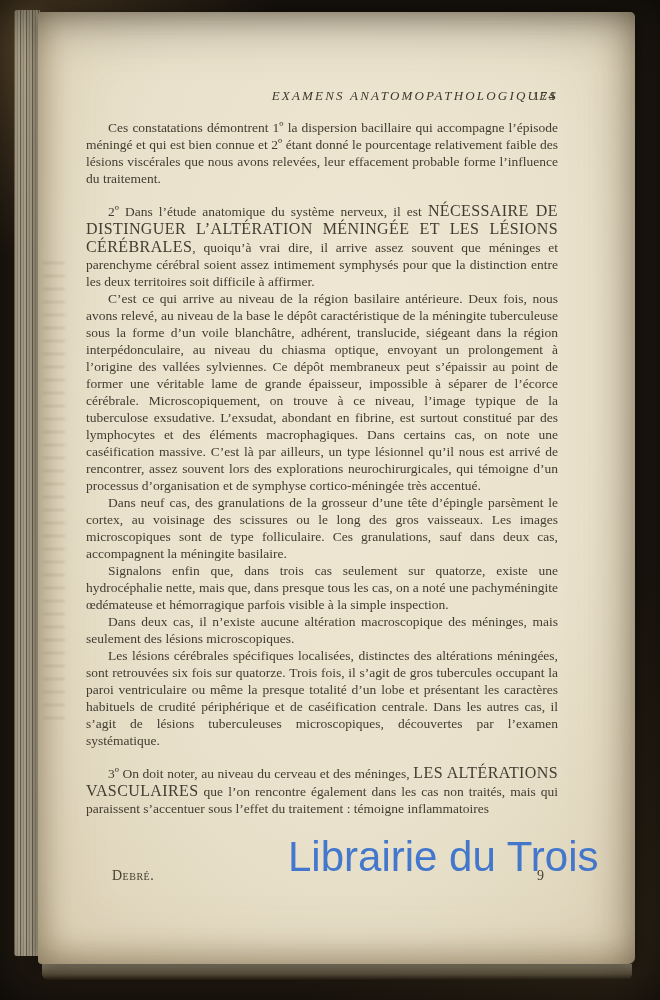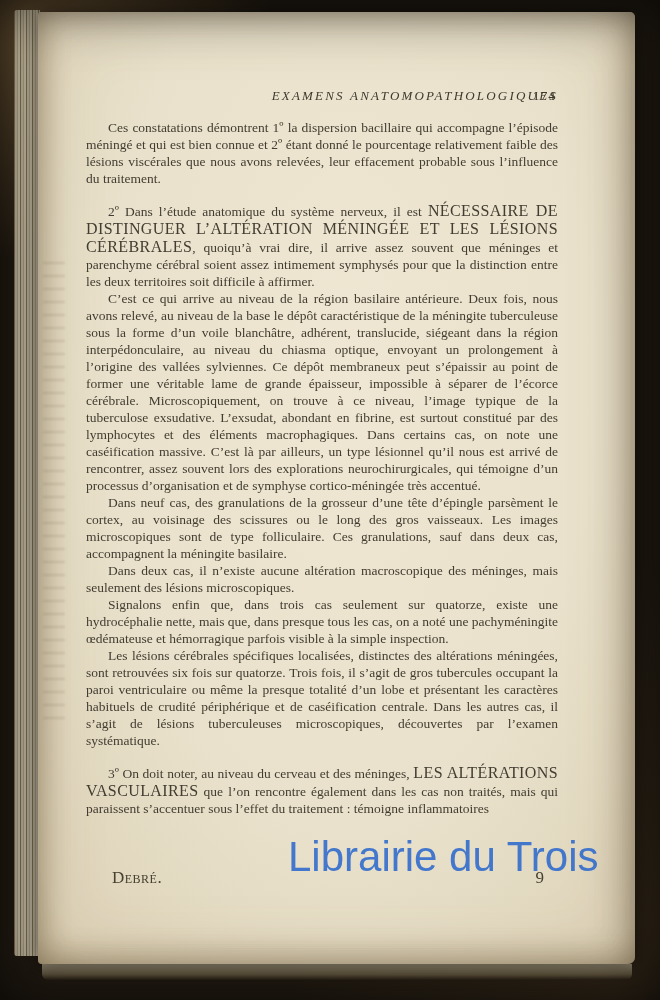--- a/index.html
+++ b/index.html
@@ -68,21 +68,21 @@
 
   .para {
     font-size:13.5px; line-height:17px; text-align:justify; text-indent:22px;
   }
   .space-above { margin-top:15px; }
   .sc { font-size:16px; letter-spacing:.4px; }
 
   .footer {
     position:absolute; left:48px; width:472px; top:856px;
     display:flex; justify-content:space-between;
-    font-size:17px; color:#46402f;
+    font-size:14px; color:#46402f;
   }
   .author { margin-left:26px; font-variant:small-caps; letter-spacing:.5px; }
   .gathering { margin-right:14px; }
 
   .watermark {
     position:absolute; left:288px; top:833px; z-index:5;
     font-family:"Liberation Sans", sans-serif;
     font-size:42px; font-weight:500; letter-spacing:0; white-space:nowrap;
     color:rgba(43,105,205,.88);
   }
@@ -99,31 +99,31 @@
 
     <div class="bleed"></div>
 
     <div class="text-area">
 
       <div class="running-head">
         <span>EXAMENS ANATOMOPATHOLOGIQUES</span>
         <span class="folio">174</span>
       </div>
 
-      <p class="para"><span>Ces constatations démontrent 1º la dispersion bacillaire qui accompagne l’épisode méningé et qui est bien connue et 2º étant donné le pourcentage relativement faible des lésions viscérales que nous avons relevées, leur effacement probable sous l’influence du traitement.</span></p>
+      <p class="para"><span>Ces constatations démontrent 1º la dispersion bacillaire qui accompagne l’épisode méningé et qui est bien connue et 2º étant donné le pourcentage relativement faible des lésions viscérales que nous avons relevées, leur effacement probable forme l’influence du traitement.</span></p>
 
       <p class="para space-above"><span>2º Dans l’étude anatomique du système nerveux, il est </span><span class="sc">NÉCESSAIRE DE DISTINGUER L’ALTÉRATION MÉNINGÉE ET LES LÉSIONS CÉRÉBRALES</span><span>, quoiqu’à vrai dire, il arrive assez souvent que méninges et parenchyme cérébral soient assez intimement symphysés pour que la distinction entre les deux territoires soit difficile à affirmer.</span></p>
 
       <p class="para"><span>C’est ce qui arrive au niveau de la région basilaire antérieure. Deux fois, nous avons relevé, au niveau de la base le dépôt caractéristique de la méningite tuberculeuse sous la forme d’un voile blanchâtre, adhérent, translucide, siégeant dans la région interpédonculaire, au niveau du chiasma optique, envoyant un prolongement à l’origine des vallées sylviennes. Ce dépôt membraneux peut s’épaissir au point de former une véritable lame de grande épaisseur, impossible à séparer de l’écorce cérébrale. Microscopiquement, on trouve à ce niveau, l’image typique de la tuberculose exsudative. L’exsudat, abondant en fibrine, est surtout constitué par des lymphocytes et des éléments macrophagiques. Dans certains cas, on note une caséification massive. C’est là par ailleurs, un type lésionnel qu’il nous est arrivé de rencontrer, assez souvent lors des explorations neurochirurgicales, qui témoigne d’un processus d’organisation et de symphyse cortico-méningée très accentué.</span></p>
 
       <p class="para"><span>Dans neuf cas, des granulations de la grosseur d’une tête d’épingle parsèment le cortex, au voisinage des scissures ou le long des gros vaisseaux. Les images microscopiques sont de type folliculaire. Ces granulations, sauf dans deux cas, accompagnent la méningite basilaire.</span></p>
 
+      <p class="para"><span>Signalons enfin que, dans trois cas seulement sur quatorze, existe une hydrocéphalie nette, mais que, dans presque tous les cas, on a noté une pachyméningite œdémateuse et hémorragique parfois visible à la simple inspection.</span></p>
+
       <p class="para"><span>Dans deux cas, il n’existe aucune altération macroscopique des méninges, mais seulement des lésions microscopiques.</span></p>
-
-      <p class="para"><span>Signalons enfin que, dans trois cas seulement sur quatorze, existe une hydrocéphalie nette, mais que, dans presque tous les cas, on a noté une pachyméningite œdémateuse et hémorragique parfois visible à la simple inspection.</span></p>
 
       <p class="para"><span>Les lésions cérébrales spécifiques localisées, distinctes des altérations méningées, sont retrouvées six fois sur quatorze. Trois fois, il s’agit de gros tubercules occupant la paroi ventriculaire ou même la presque totalité d’un lobe et présentant les caractères habituels de crudité périphérique et de caséification centrale. Dans les autres cas, il s’agit de lésions tuberculeuses microscopiques, découvertes par l’examen systématique.</span></p>
 
       <p class="para space-above"><span>3º On doit noter, au niveau du cerveau et des méninges, </span><span class="sc">LES ALTÉRATIONS VASCULAIRES</span><span> que l’on rencontre également dans les cas non traités, mais qui paraissent s’accentuer sous l’effet du traitement : témoigne inflammatoires</span></p>
 
     </div>
 
     <div class="footer">
       <span class="author">Debré.</span>
       <span class="gathering">9</span>

